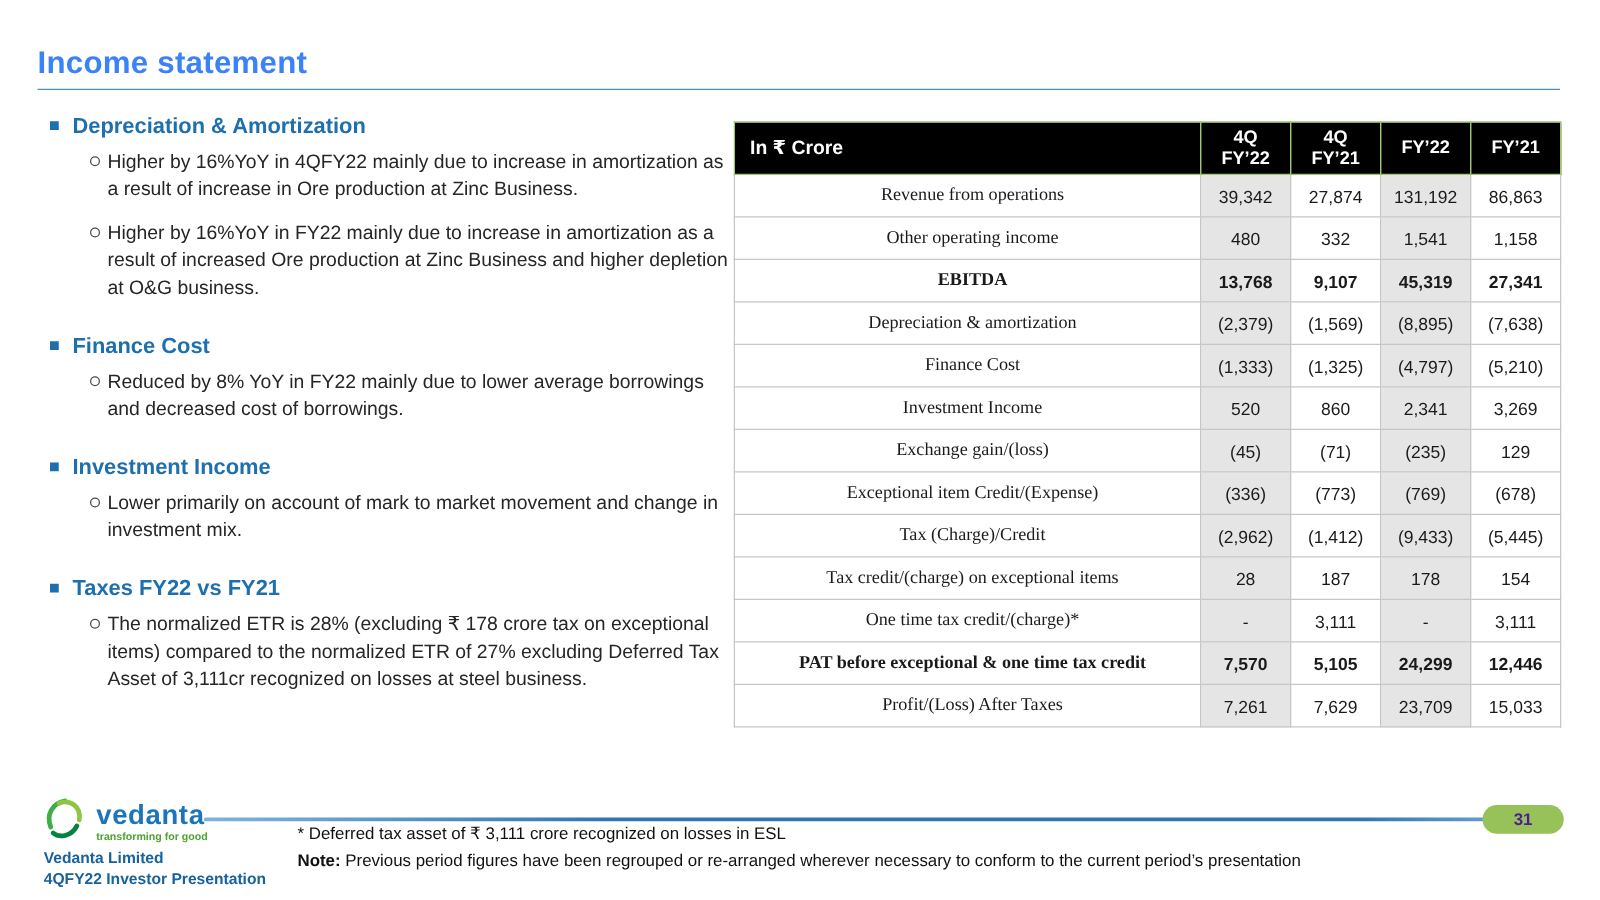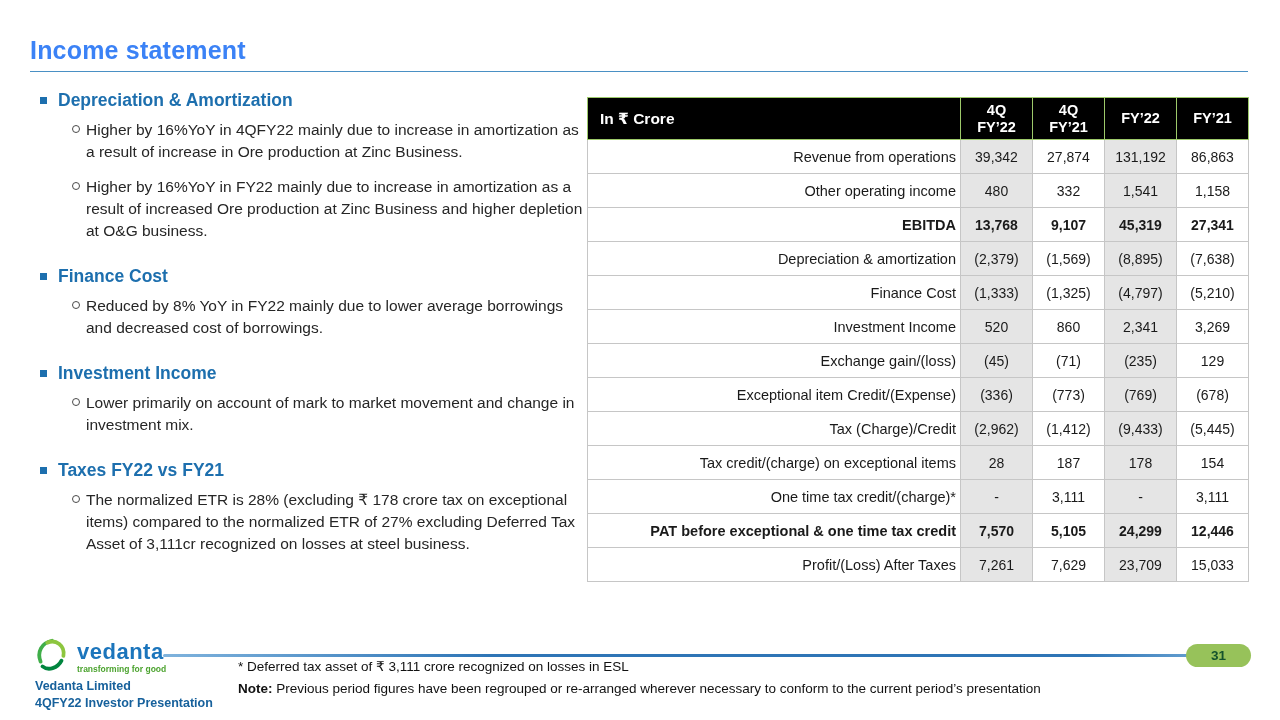--- a/index.html
+++ b/index.html
@@ -51,41 +51,41 @@
     background:#000000; color:#ffffff; font-weight:bold;
     height:42px; border:1px solid #9dc96a; vertical-align:middle;
   }
   th.label-col { text-align:left; padding-left:12px; font-size:15.5px; width:373px; }
   th.num { width:72px; font-size:14.5px; line-height:1.15; padding:0 6px; }
   tbody td {
     border:1px solid #c6c6c6; height:34px;
     text-align:center; font-size:14px; color:#1a1a1a;
     vertical-align:middle;
   }
-  tbody td.label-col { text-align:right; padding-left:12px; font-size:14.5px; padding-right:4px; }
+  tbody td.label-col { text-align:center; padding-left:12px; font-size:14.5px; padding-right:4px;font-family:Liberation Serif, serif; }
   tbody td.hl { background:#e5e5e5; }
   tr.bold-row td { font-weight:bold; }
 
   
   .logo-block { position:absolute; left:33px; top:636px; display:flex; align-items:center; gap:6px; }
   .brand-text { display:flex; flex-direction:column; line-height:1; }
   .brand-name { color:#1b75bc; font-size:22px; font-weight:bold; letter-spacing:0.5px; }
   .brand-tagline { color:#4ca32f; font-size:8.5px; font-weight:bold; text-align:right; margin-top:2px; }
   .company-lines { position:absolute; left:35px; top:678px; color:#17619c; font-weight:bold; font-size:12.5px; line-height:1.35; }
 
   .footer-rule {
     position:absolute; left:163px; top:654px; width:1086px; height:2.5px;
     background:linear-gradient(90deg,#7fb3dd, #2e75b6 30%, #2e75b6 85%, #7fb3dd);
     border-radius:2px;
   }
   .page-badge {
     position:absolute; left:1186px; top:644px; width:65px; height:23px;
     background:#97c25a; border-radius:12px;
     display:flex; align-items:center; justify-content:center;
-    color:#14532d; font-weight:bold; font-size:13.5px;
+    color:#4c1d95; font-weight:bold; font-size:13.5px;
   }
   .footnotes { position:absolute; left:238px; top:658px; font-size:13.5px; color:#111; line-height:1.3; }
   .footnotes .line { margin-bottom:4px; }
   .note-label { font-weight:bold;text-align:center; }
 </style>
 </head>
 <body>
 
 <div class="page-title">Income statement</div>
 <div class="title-rule"></div>

